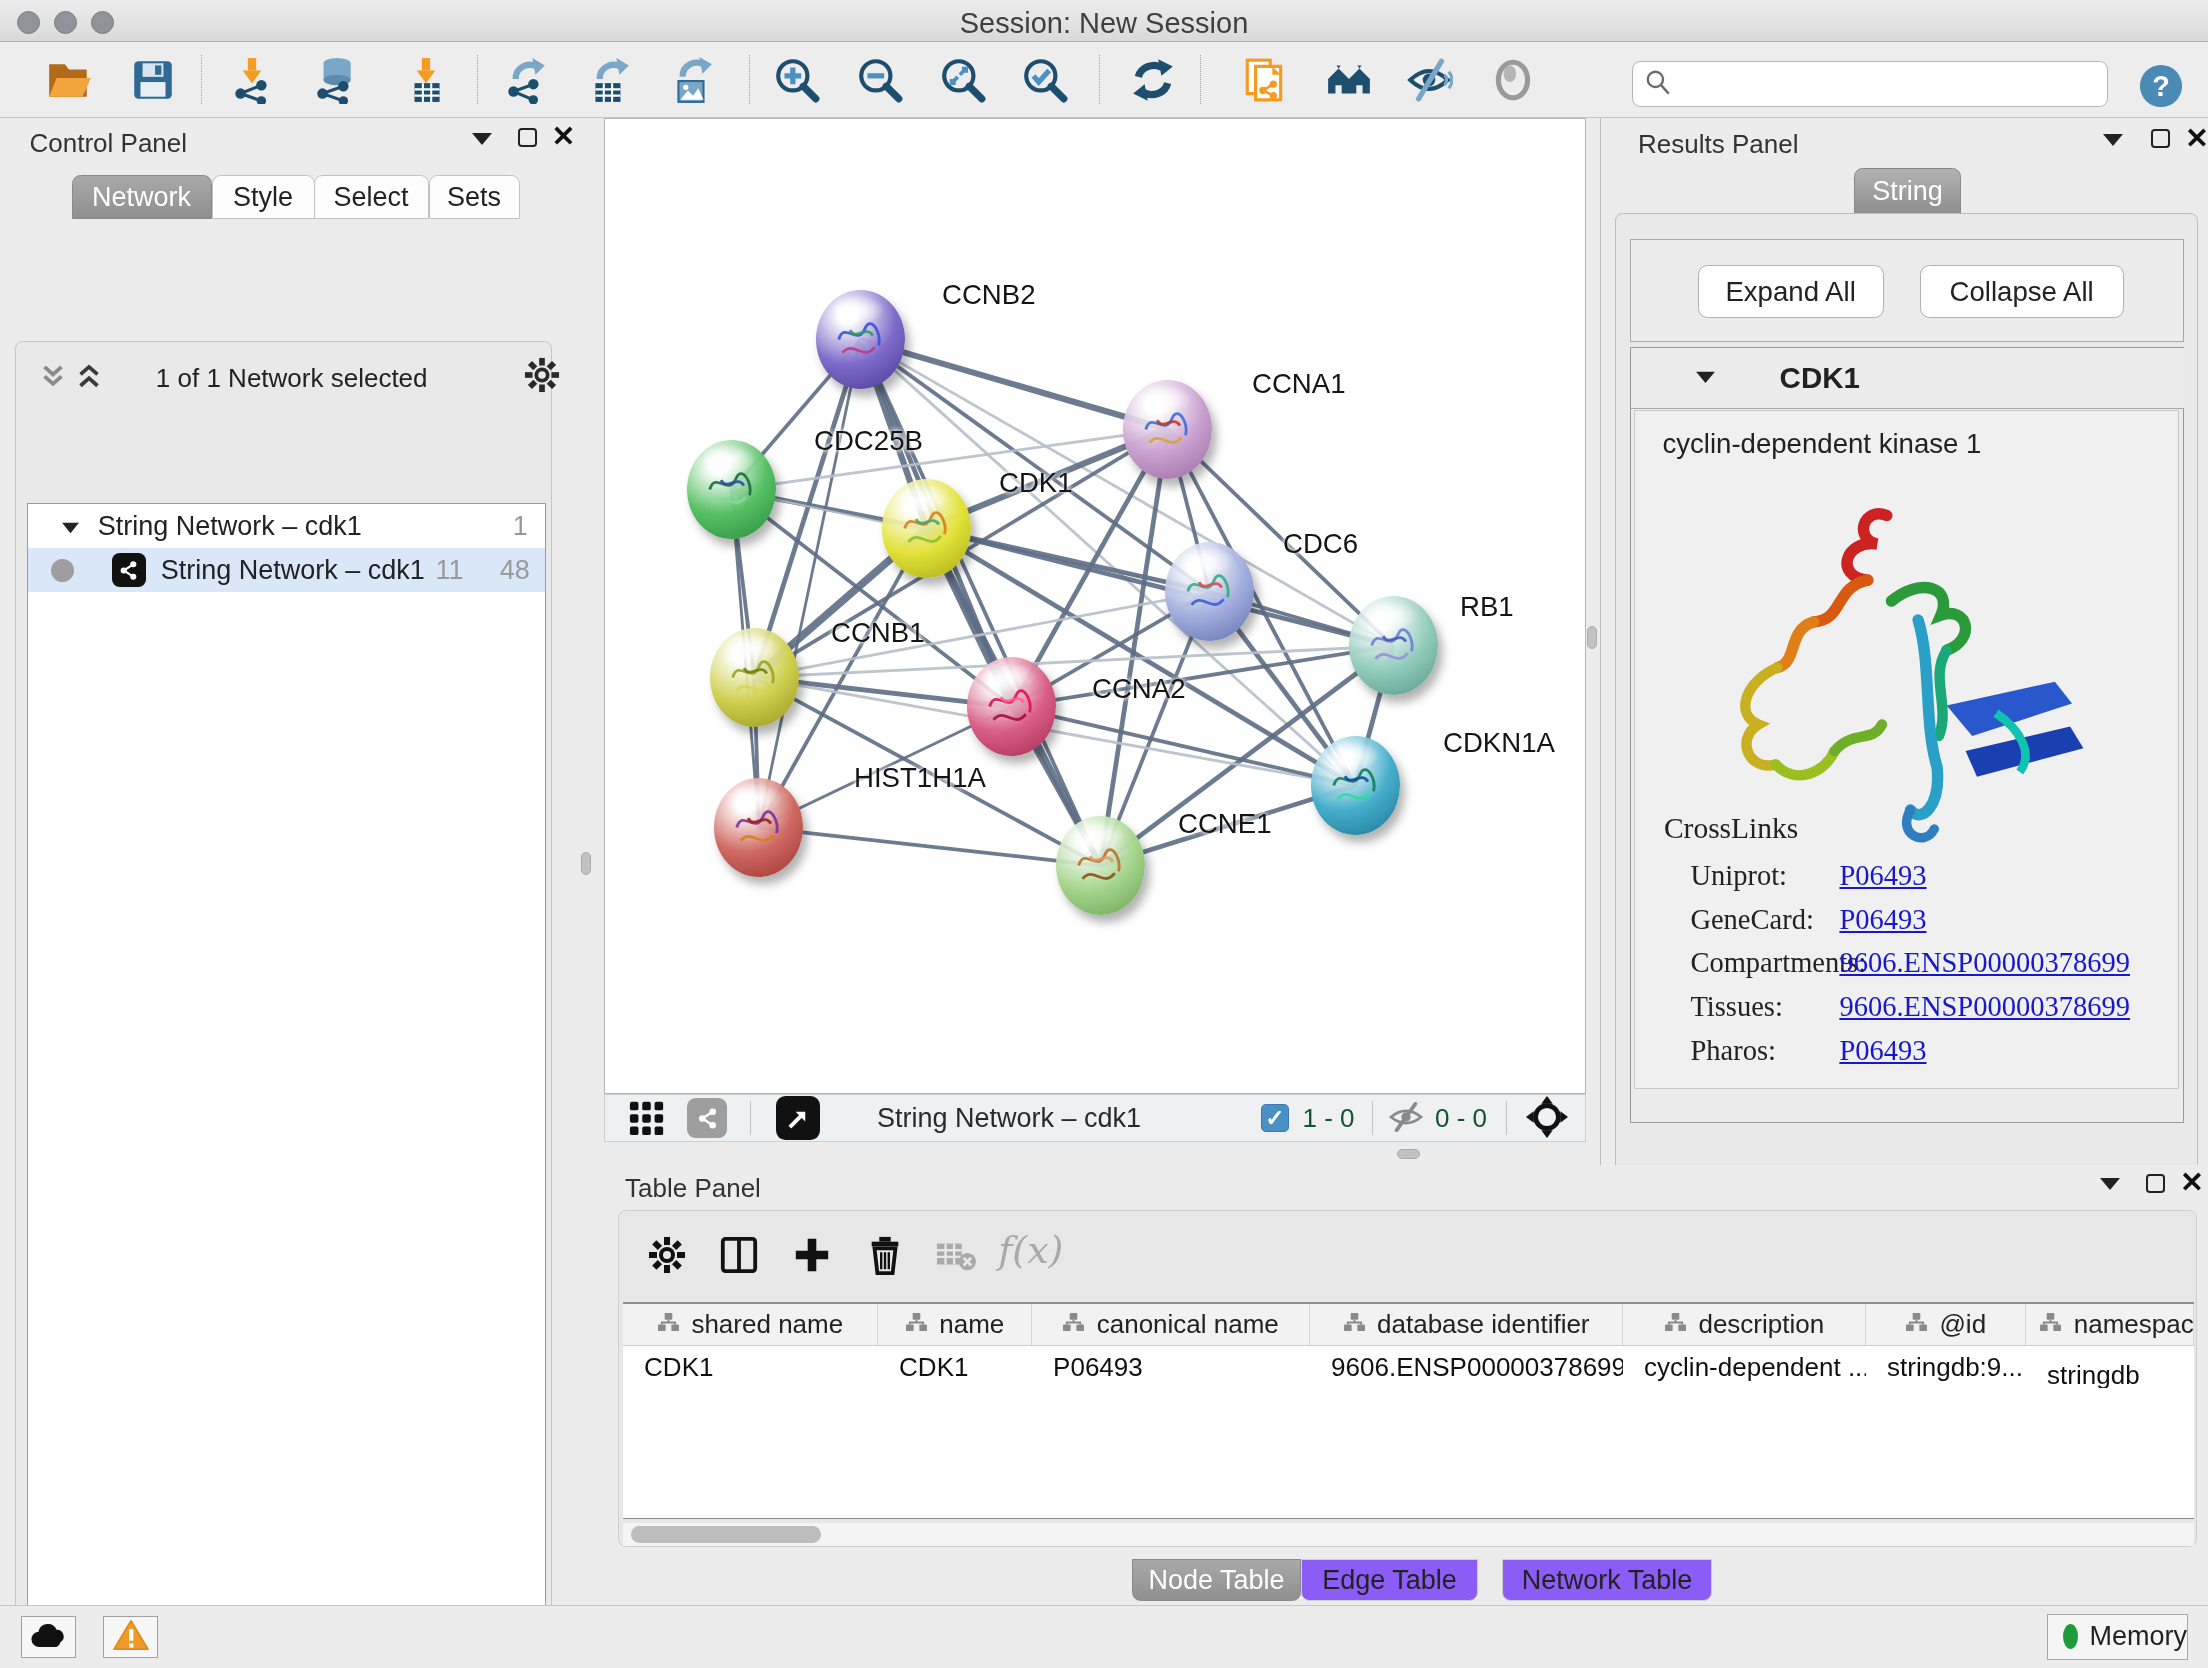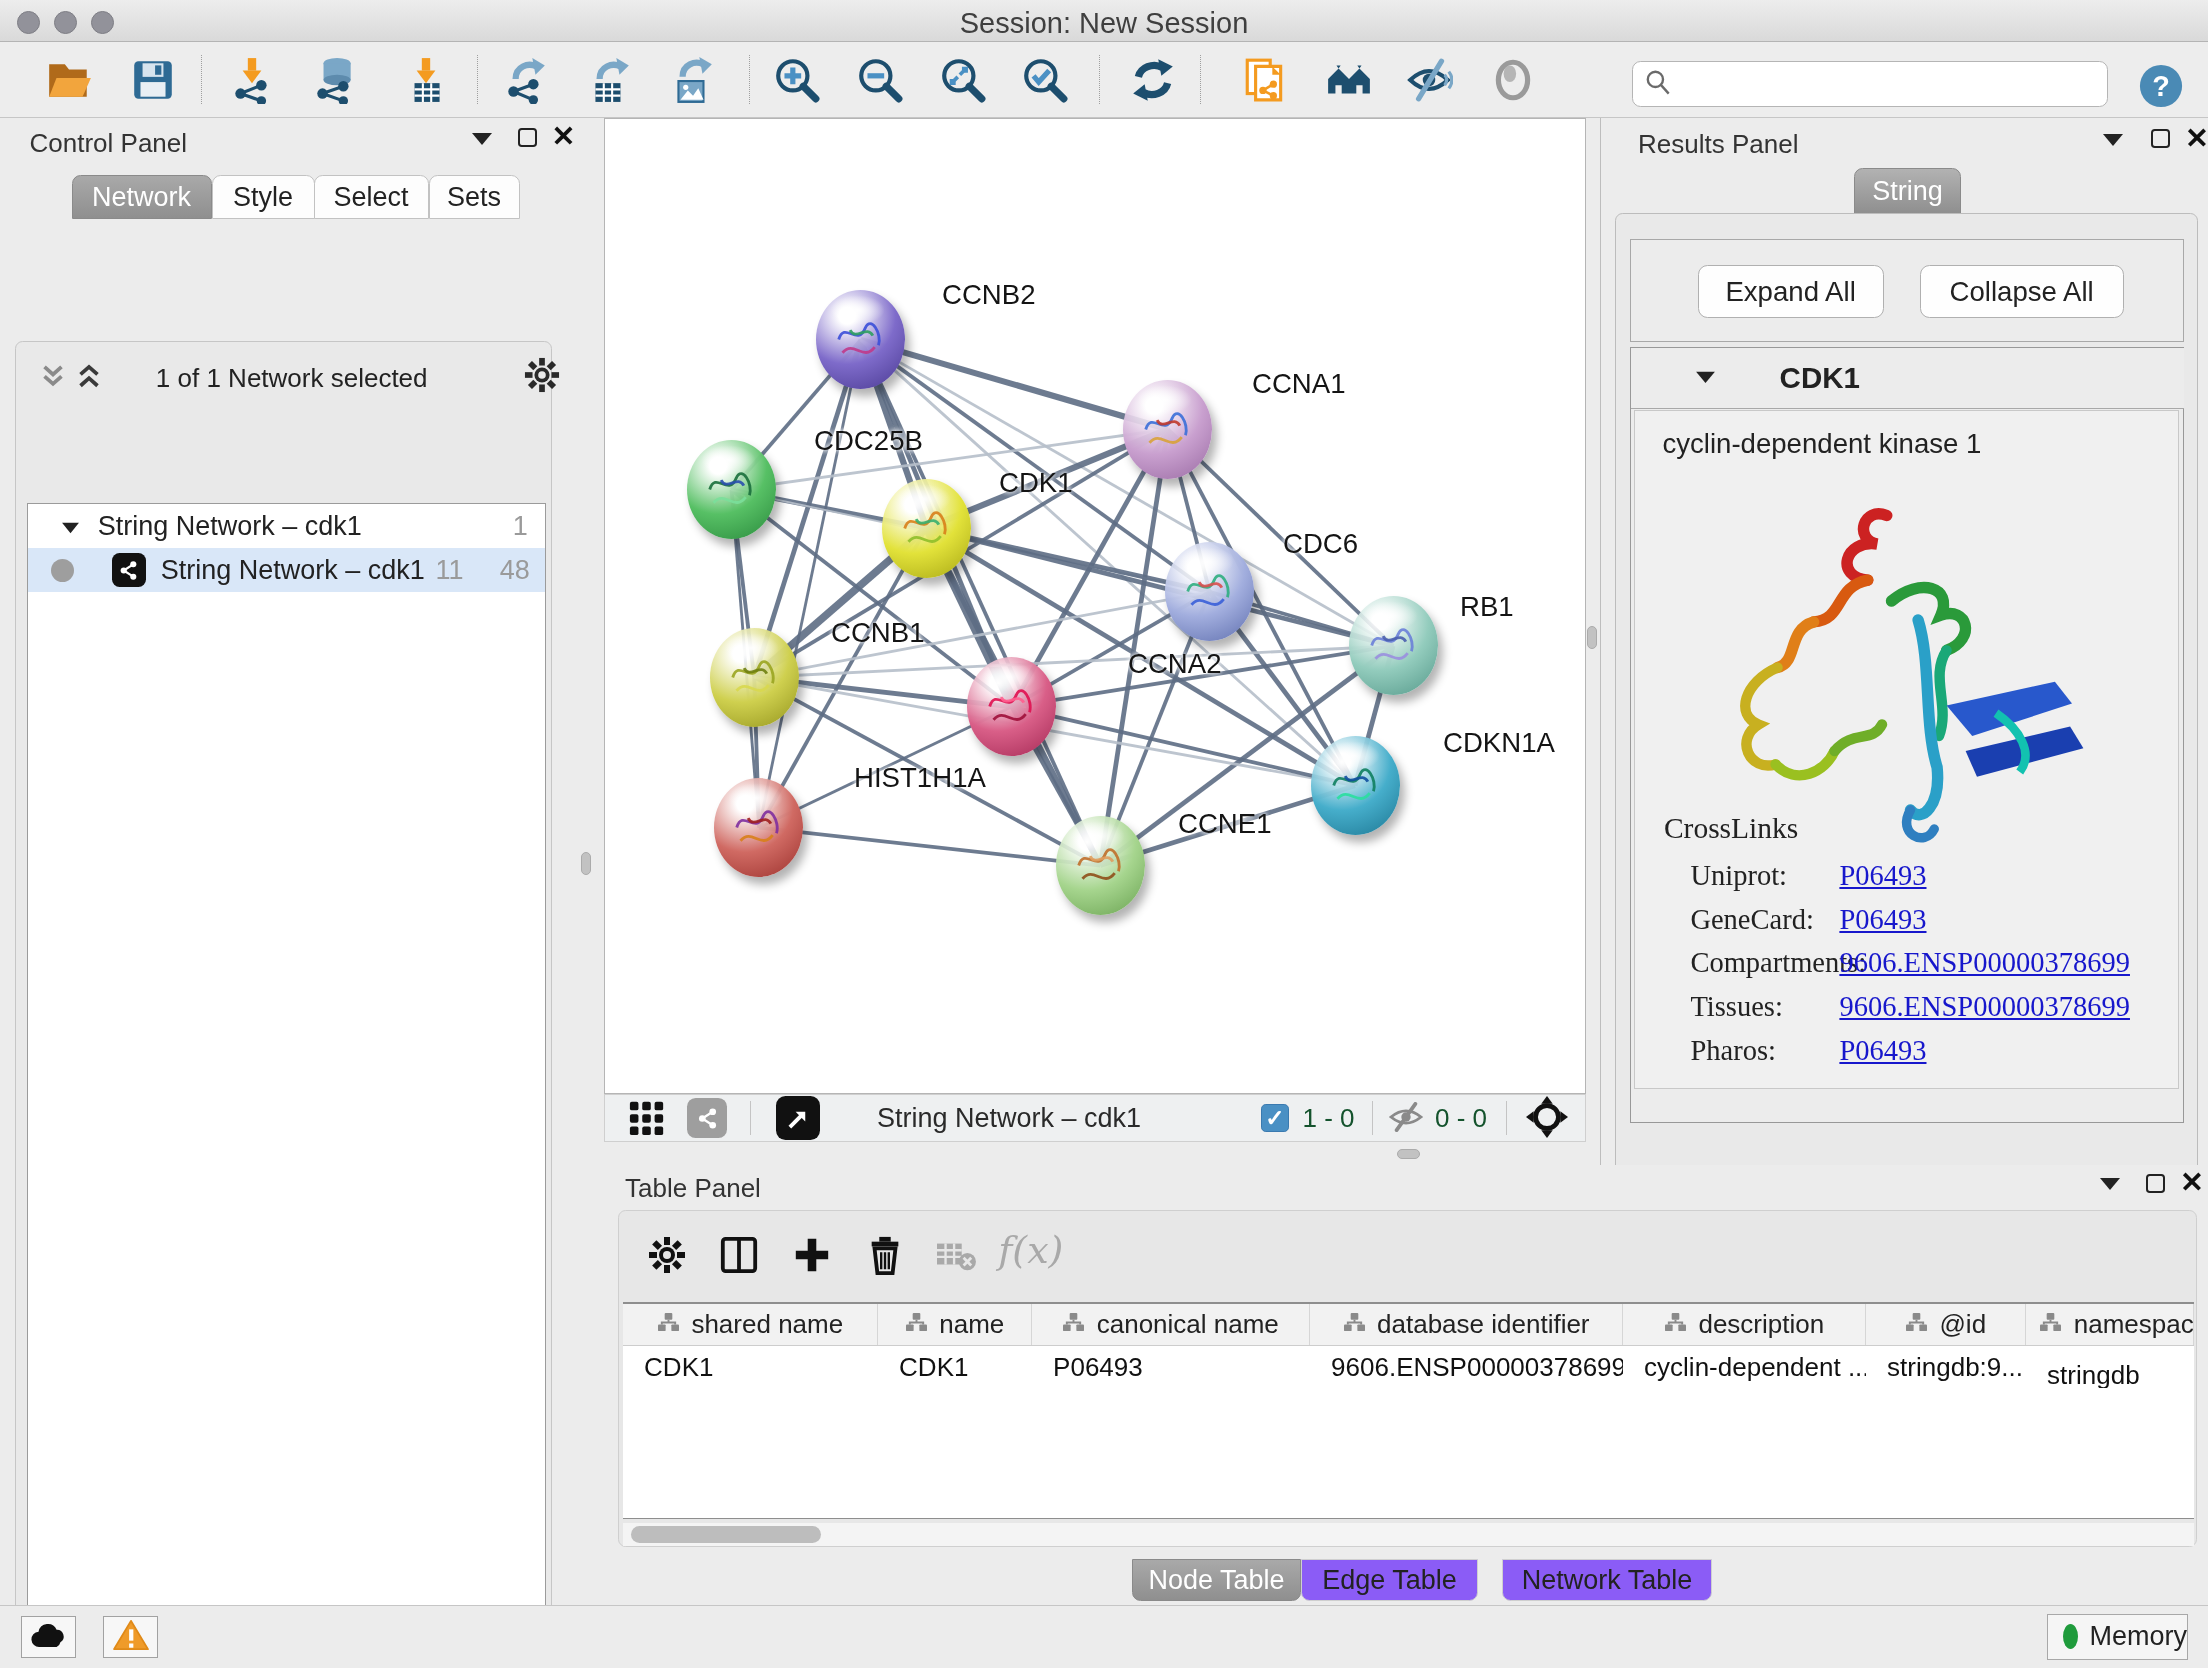--- a/index.html
+++ b/index.html
@@ -474,21 +474,21 @@
       <div class="node-label" style="left: 226px; top: 498px;">CCNB1</div>
       <div class="node" style="left: 362px; top: 538px; background: radial-gradient(circle at 35% 26%, rgb(255, 255, 255) 0%, rgba(255, 255, 255, 0.85) 9%, rgb(217, 95, 136) 52%, rgb(165, 42, 85) 98%);">
         <svg width="89" height="99" viewBox="0 0 94 104" style="position:absolute;left:0;top:0">
       <g fill="none" stroke-width="3" stroke-opacity=".9">
         <path d="M24,52 C30,32 44,60 52,40 C58,26 70,46 66,58" stroke="#e01050"></path>
         <path d="M28,66 C40,52 50,76 62,60" stroke="#9f0f3a"></path>
         <path d="M36,42 C42,54 54,36 60,48" stroke="#ff5f8f"></path>
       </g>
         </svg>
       </div>
-      <div class="node-label" style="left: 487px; top: 529px; margin-left: 36px;">CCNA2</div>
+      <div class="node-label" style="left: 487px; top: 554px;">CCNA2</div>
       <div class="node" style="left: 706px; top: 617px; background: radial-gradient(circle at 35% 26%, rgb(255, 255, 255) 0%, rgba(255, 255, 255, 0.85) 9%, rgb(70, 174, 203) 52%, rgb(29, 119, 147) 98%);">
         <svg width="89" height="99" viewBox="0 0 94 104" style="position:absolute;left:0;top:0">
       <g fill="none" stroke-width="3" stroke-opacity=".9">
         <path d="M24,52 C30,32 44,60 52,40 C58,26 70,46 66,58" stroke="#0f7f5f"></path>
         <path d="M28,66 C40,52 50,76 62,60" stroke="#2adf9f"></path>
         <path d="M36,42 C42,54 54,36 60,48" stroke="#0f4f9f"></path>
       </g>
         </svg>
       </div>
       <div class="node-label" style="left: 838px; top: 608px;">CDKN1A</div>

